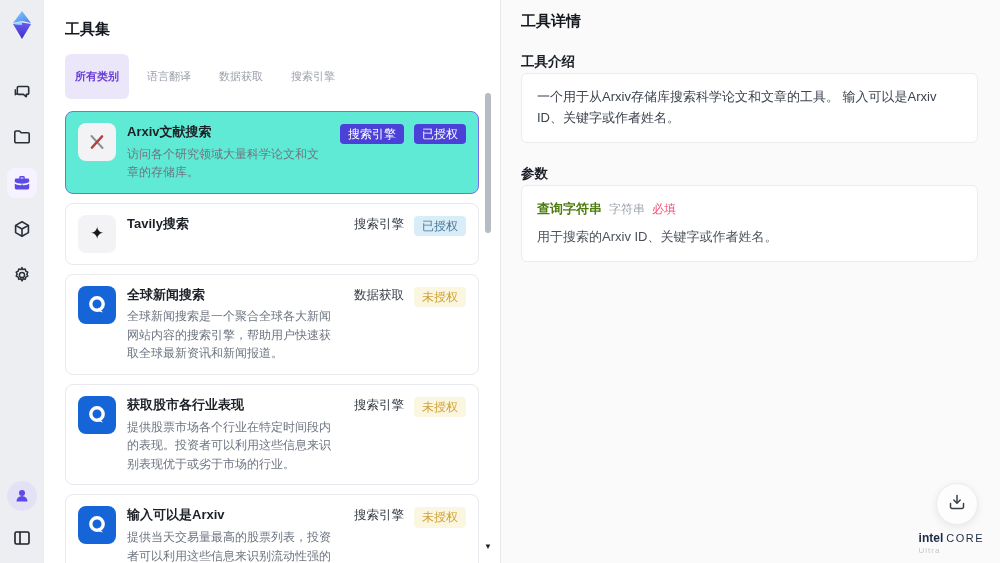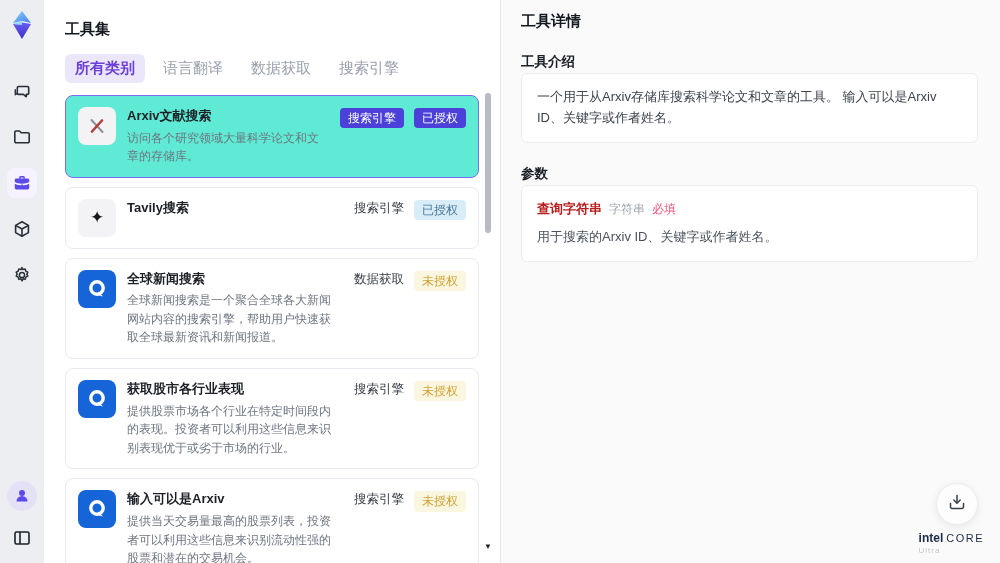--- a/index.html
+++ b/index.html
@@ -16,21 +16,21 @@
     align-items:center; justify-content:center; color:#2a2f38; cursor:pointer; }
   .nav-item svg { display:block; }
   .nav-item.active { background:#f6f2ff; color:#5b49e8; }
   .sidebar-bottom { margin-top:auto; display:flex; flex-direction:column; gap:12px; align-items:center; }
   .nav-item.user { background:#e4e1f6; border-radius:50%; color:#5b49e8; }
 
   
   .list-panel { width:456px; flex-shrink:0; padding:20px 0 0 21px; position:relative; }
   .page-title { font-size:15px; font-weight:bold; color:#14181f; }
   .tabs { display:flex; gap:8px; margin-top:15px; }
-  .tab { font-size:15px; color:#9aa0ab; padding:5px 10px; border-radius:6px; cursor:pointer; white-space:nowrap; }
+  .tab { font-size:11px; color:#9aa0ab; padding:15px 10px; border-radius:6px; cursor:pointer; white-space:nowrap; }
   .tab.active { background:#ece6fa; color:#6b3fd6; font-weight:bold; }
   .cards { margin-top:12px; width:414px; display:flex; flex-direction:column; gap:9px; }
   .card { display:flex; gap:11px; background:#fff; border:1px solid #e8e9ee; border-radius:8px;
     padding:11px 12px; cursor:pointer; }
   .card.selected { border:1.5px solid #7d6bf0; background:#5eead4; }
   .tool-icon { width:38px; height:38px; border-radius:8px; background:#f3f3f5;
     display:flex; align-items:center; justify-content:center; flex-shrink:0; }
   .tool-icon.blue { background:#1565d8; }
   .tool-icon .star { font-size:17px; color:#17191c; line-height:1; }
   .card-body { flex:1; min-width:0; }
@@ -51,21 +51,21 @@
     font-size:8px; color:#1d1f23; line-height:8px; }
 
   
   .detail-panel { flex:1; background:#fafafb; border-left:1px solid #e7e8ec;
     padding:12px 22px 0 20px; position:relative; }
   .detail-title { font-size:15px; font-weight:bold; color:#14181f; }
   .section-title { font-size:13.5px; font-weight:bold; color:#1a1e25; margin-top:22px; }
   .white-box { background:#fff; border:1px solid #ebecef; border-radius:6px;
     padding:13px 15px; margin-top:2px; font-size:13px; color:#3c434d; line-height:1.6; }
   .param-row-head { display:flex; align-items:baseline; gap:7px; }
-  .param-name { font-size:13px; font-weight:bold; color:#b91c1c;text-align:right; }
+  .param-name { font-size:13px; font-weight:bold; color:#4d7c0f;text-align:right; }
   .param-type { font-size:12px; color:#9aa0ab; }
   .param-required { font-size:12px; color:#f1527a; }
   .param-desc { font-size:13px; color:#4b525c; margin-top:8px; }
 
   .fab { position:absolute; right:22px; bottom:38px; width:42px; height:42px; border-radius:50%;
     background:#fdfdfe; border:1px solid #ececf0; box-shadow:0 2px 8px rgba(0,0,0,.08);
     display:flex; align-items:center; justify-content:center; cursor:pointer; }
   .intel-mark { position:absolute; right:16px; bottom:8px; text-align:left; }
   .intel-line { font-size:12px; color:#1d2b45; }
   .intel-line .w-intel { font-weight:bold; letter-spacing:0; }

